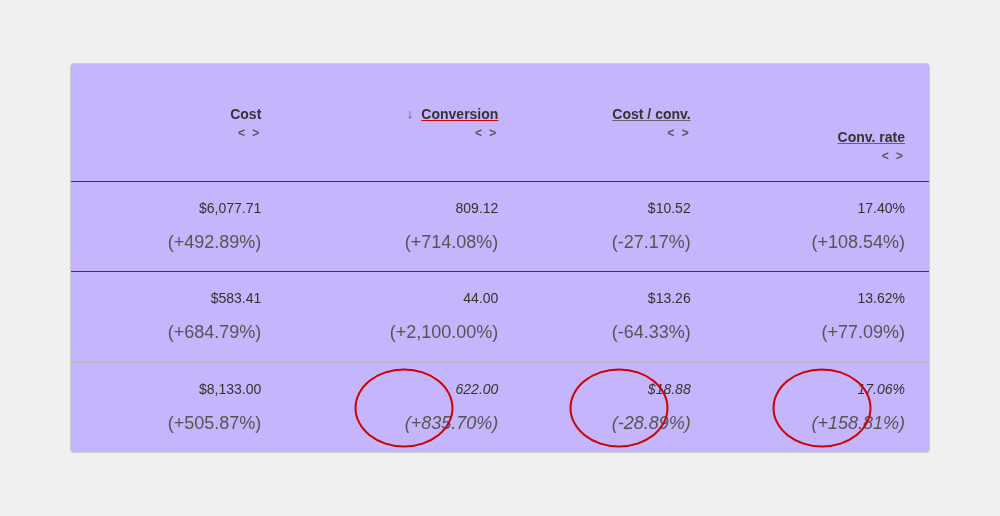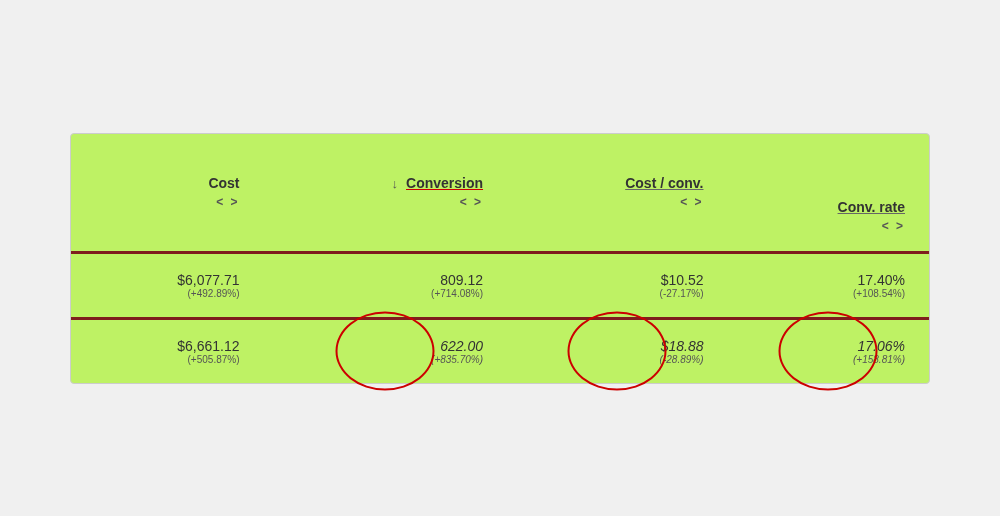--- a/index.html
+++ b/index.html
@@ -8,21 +8,21 @@
       background: #f0f0f0;
       display: flex;
       align-items: center;
       justify-content: center;
       width: 1000px;
       height: 516px;
       font-family: Arial, sans-serif;
     }
 
     .table-wrapper {
-      background: #bef264;
+      background: #c4b5fd;
       border: 1px solid #ccc;
       border-radius: 4px;
       overflow: visible;
       width: 860px;
     }
 
     table {
       width: 100%;
       border-collapse: collapse;
     }
@@ -57,31 +57,32 @@
       color: #555;
       margin-top: 4px;
     }
 
     td {
       padding: 18px 24px;
       text-align: right;
       vertical-align: middle;
       font-size: 14px;
       color: #333;
-      border-top: 3px solid #7f1d1d;
+      border-top: 1px solid #7f1d1d;
     }
 
     td .main-val {
       display: block;
     }
 
     td .sub-val {
       display: block;
       color: #555;
-      font-size: 10px;
+      font-size: 18px;
+      margin-top: 16px;
     }
 
     tbody tr:last-child {
       border-top: 2px solid #bbb;
     }
 
     .circle-highlight {
       position: relative;
       font-style: italic;
     }
@@ -167,24 +168,42 @@
         <td>
           <span class="main-val">$10.52</span>
           <span class="sub-val">(-27.17%)</span>
         </td>
         <td>
           <span class="main-val">17.40%</span>
           <span class="sub-val">(+108.54%)</span>
         </td>
       </tr>
 
-
-      <tr>
-        <td>
-          <span class="main-val">$6,661.12</span>
+      <tr>
+        <td>
+          <span class="main-val">$583.41</span>
+          <span class="sub-val">(+684.79%)</span>
+        </td>
+        <td>
+          <span class="main-val">44.00</span>
+          <span class="sub-val">(+2,100.00%)</span>
+        </td>
+        <td>
+          <span class="main-val">$13.26</span>
+          <span class="sub-val">(-64.33%)</span>
+        </td>
+        <td>
+          <span class="main-val">13.62%</span>
+          <span class="sub-val">(+77.09%)</span>
+        </td>
+      </tr>
+
+      <tr>
+        <td>
+          <span class="main-val">$8,133.00</span>
           <span class="sub-val">(+505.87%)</span>
         </td>
         <td class="circle-highlight">
           <span class="main-val">622.00</span>
           <span class="sub-val">(+835.70%)</span>
         </td>
         <td class="circle-highlight">
           <span class="main-val">$18.88</span>
           <span class="sub-val">(-28.89%)</span>
         </td>

